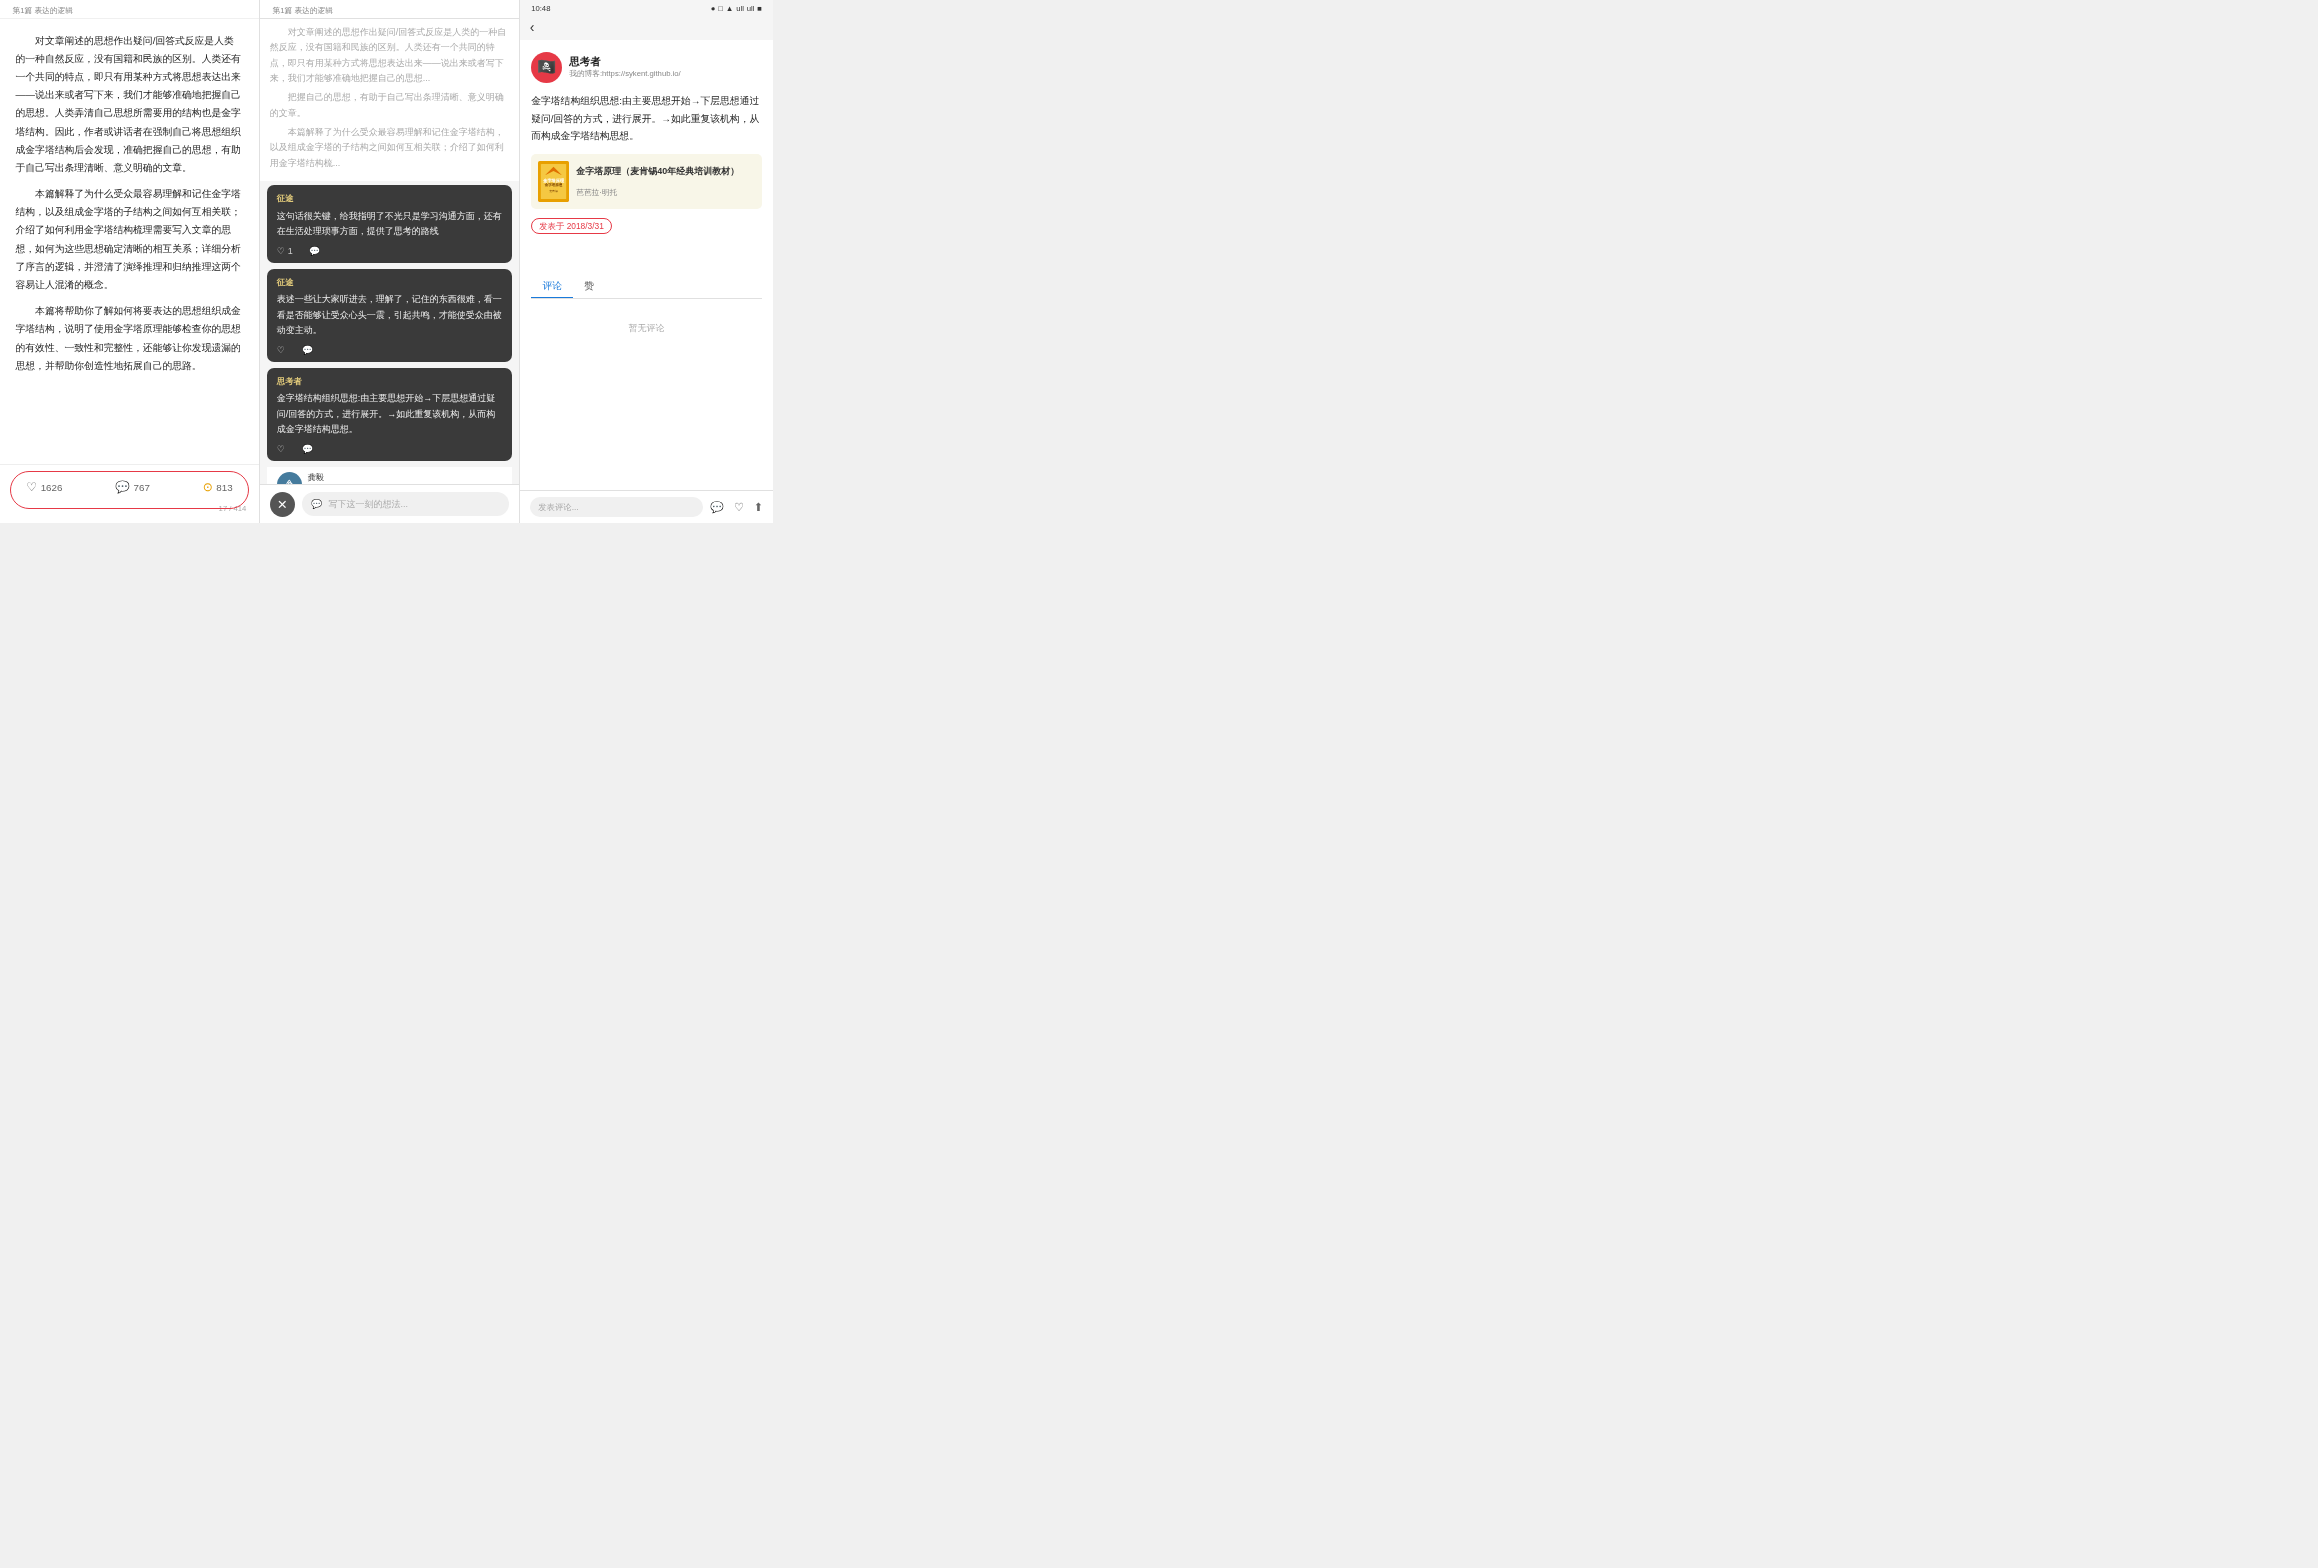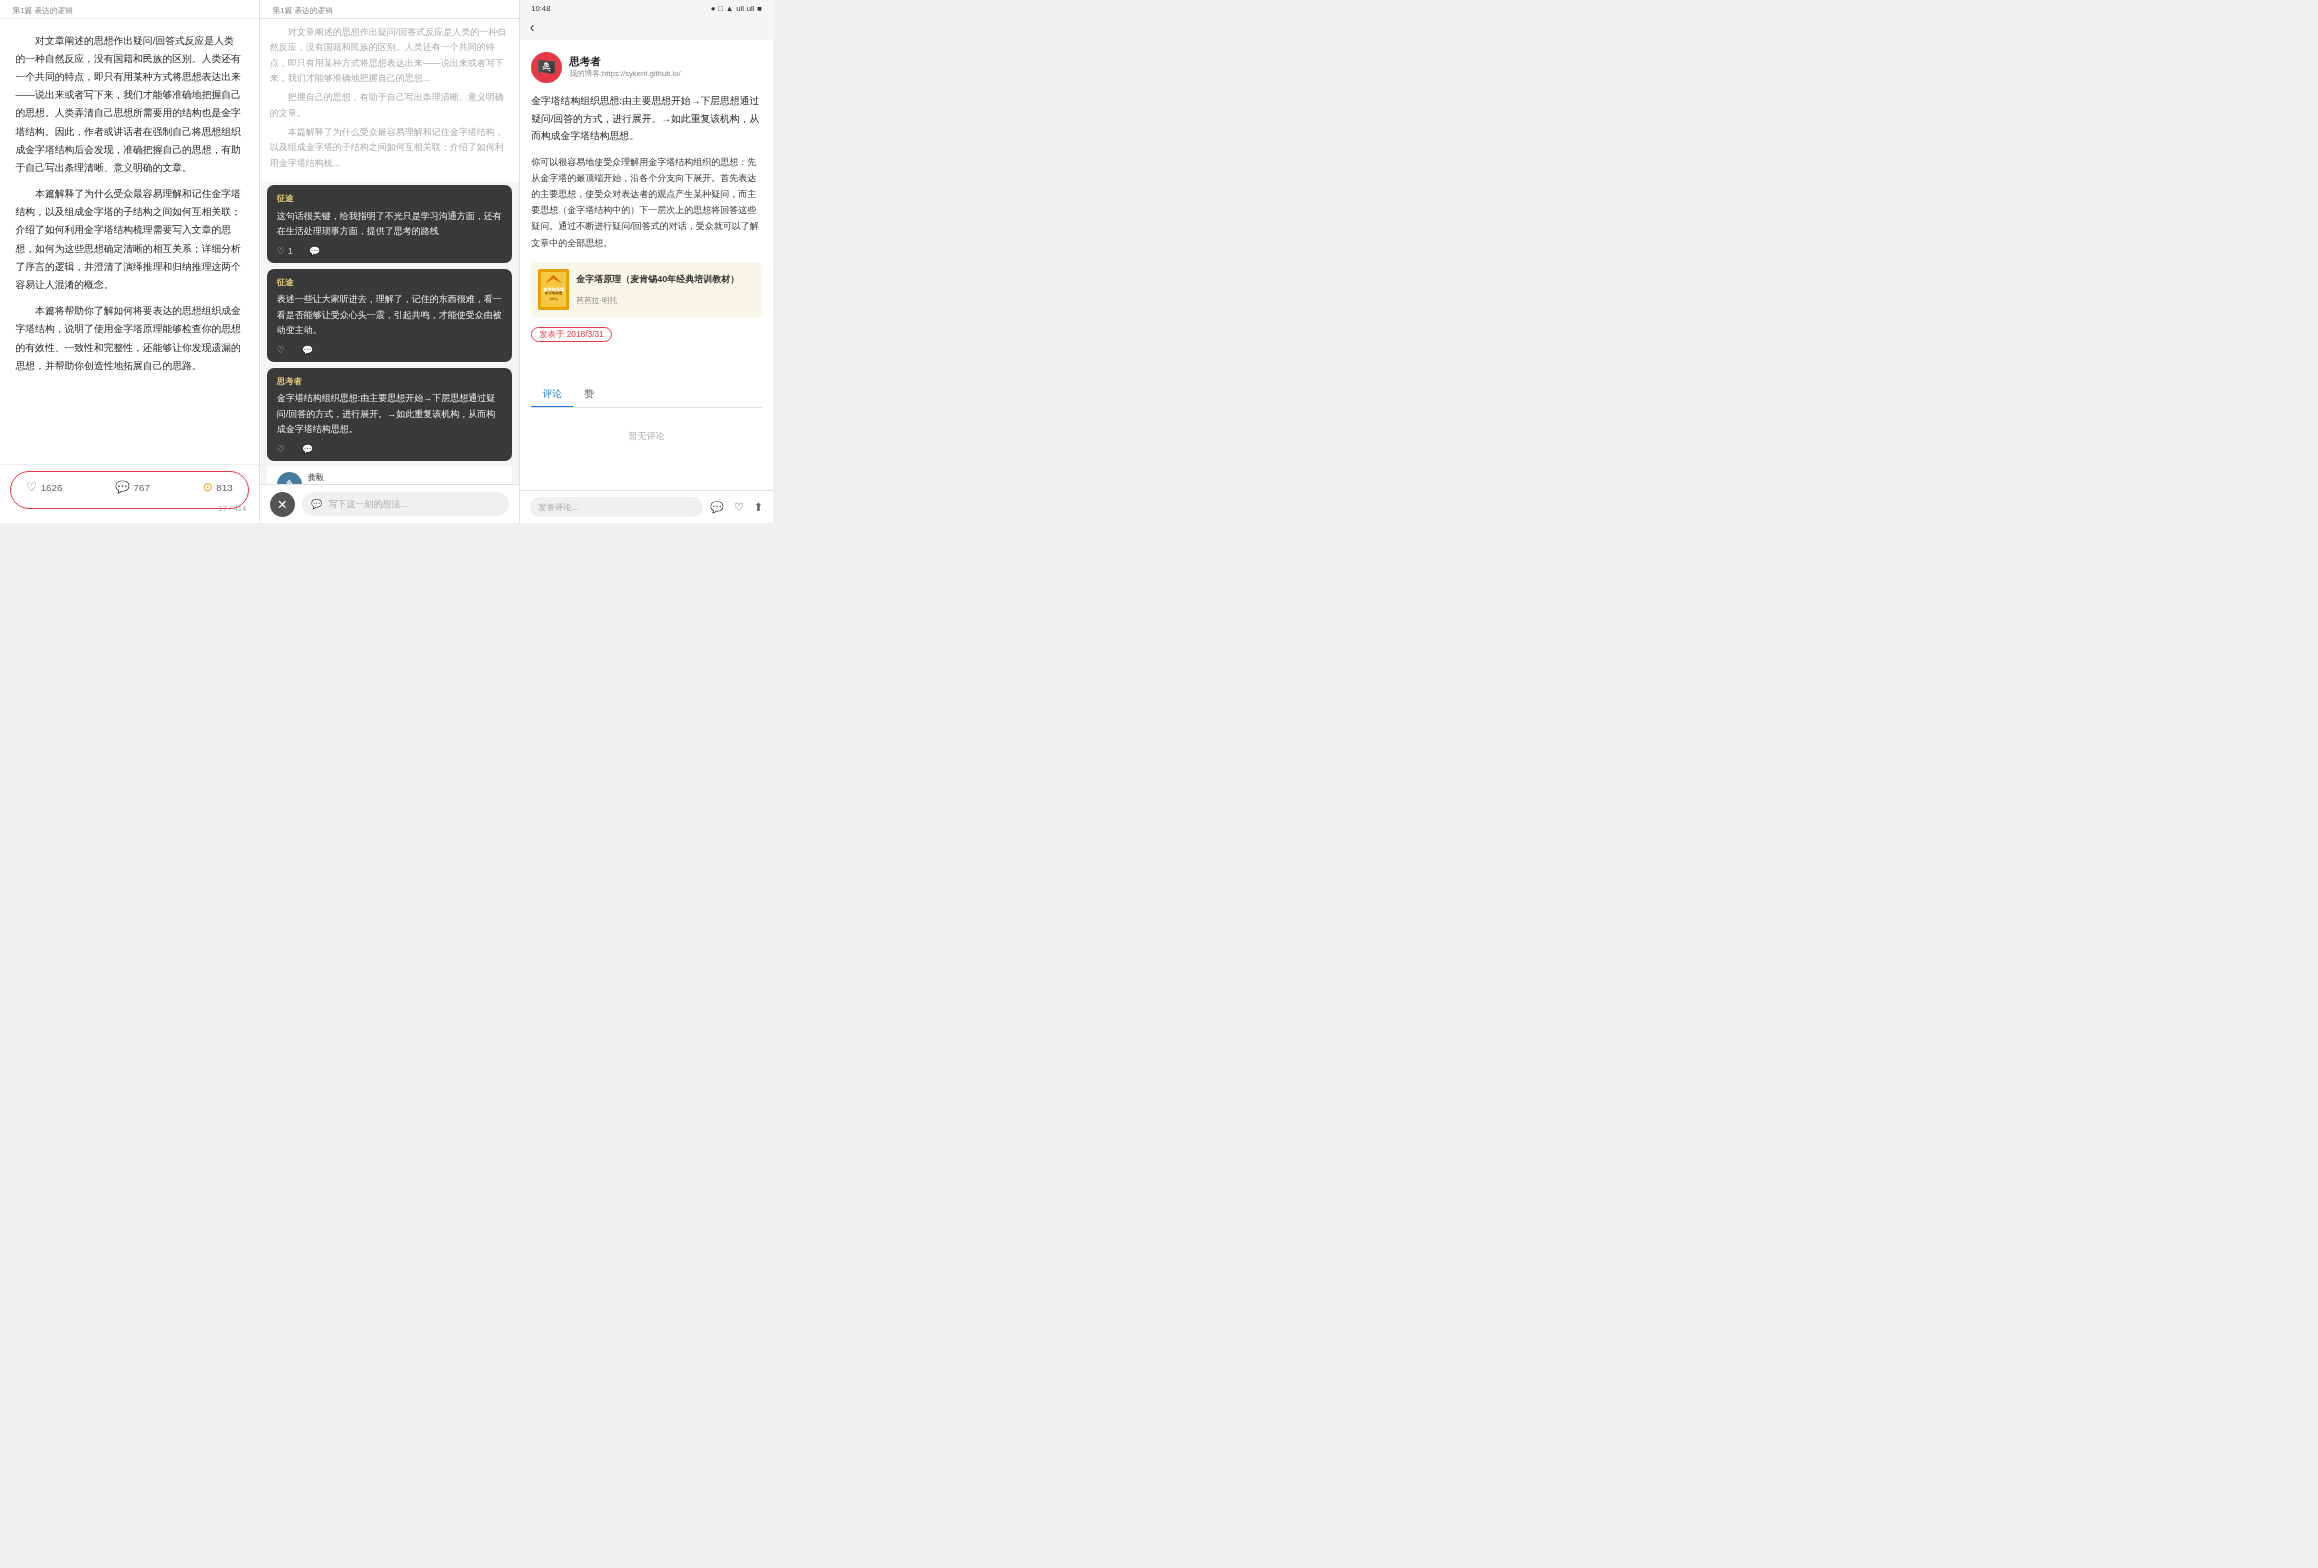--- a/index.html
+++ b/index.html
@@ -572,21 +572,20 @@
   <div class="right-content">
     <div class="author-row">
       <div class="author-avatar av-luffy">🏴‍☠️</div>
       <div class="author-info">
         <div class="name">思考者</div>
         <div class="blog">我的博客:https://sykent.github.io/</div>
       </div>
     </div>
 
     <div class="post-title">金字塔结构组织思想:由主要思想开始→下层思想通过疑问/回答的方式，进行展开。→如此重复该机构，从而构成金字塔结构思想。</div>
-    <div class="post-body">你可以很容易地使受众理解用金字塔结构组织的思想：先从金字塔的最顶端开始，沿各个分支向下展开。首先表达的主要思想，使受众对表达者的观点产生某种疑问，而主要思想（金字塔结构中的）下一层次上的思想将回答这些疑问。通过不断进行疑问/回答式的对话，受众就可以了解文章中的全部思想。</div>
 
     <div class="book-card">
       <div class="book-cover">
         <svg width="31" height="41" viewBox="0 0 44 58" style="font-size:10px">
           <rect width="44" height="58" fill="#e8a000" rx="2"></rect>
           <rect x="4" y="4" width="36" height="50" fill="#f5c842" rx="1"></rect>
           <polygon points="22,8 34,20 22,14 10,20" fill="#e07000"></polygon>
           <text x="22" y="36" text-anchor="middle" font-size="5" fill="#7a4000" font-weight="bold">金字塔原理</text>
           <text x="22" y="44" text-anchor="middle" font-size="4" fill="#7a4000">麦肯锡</text>
         </svg>

